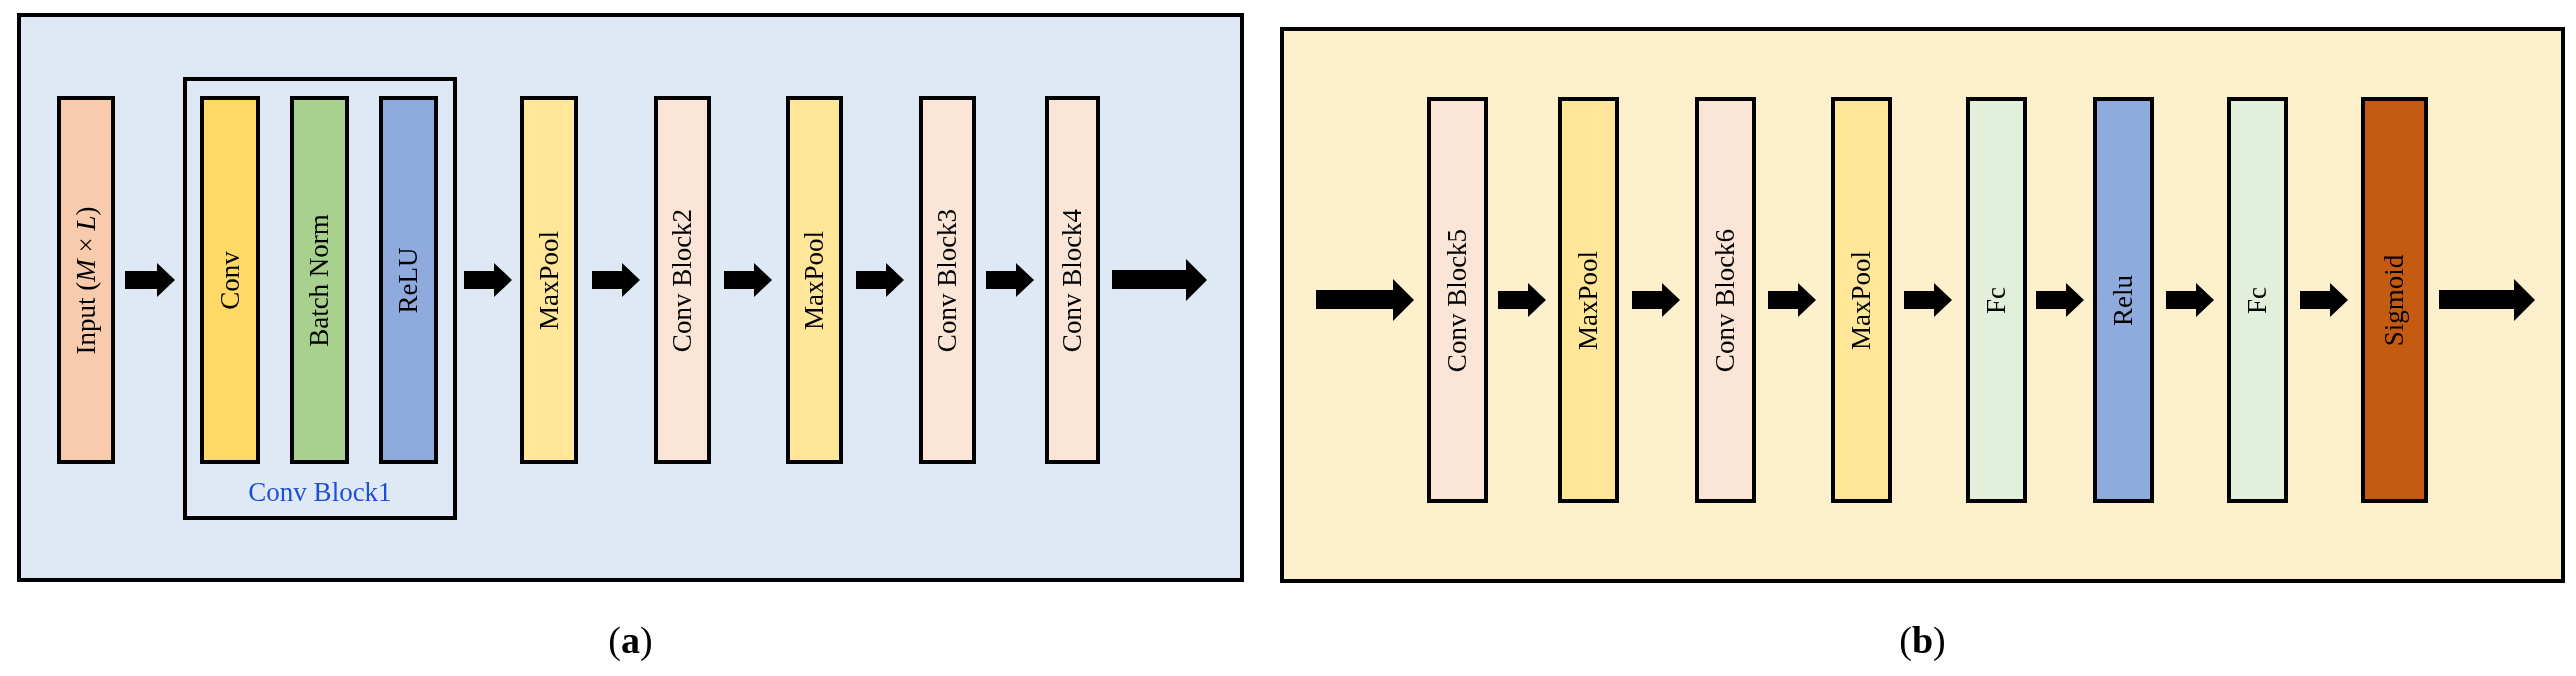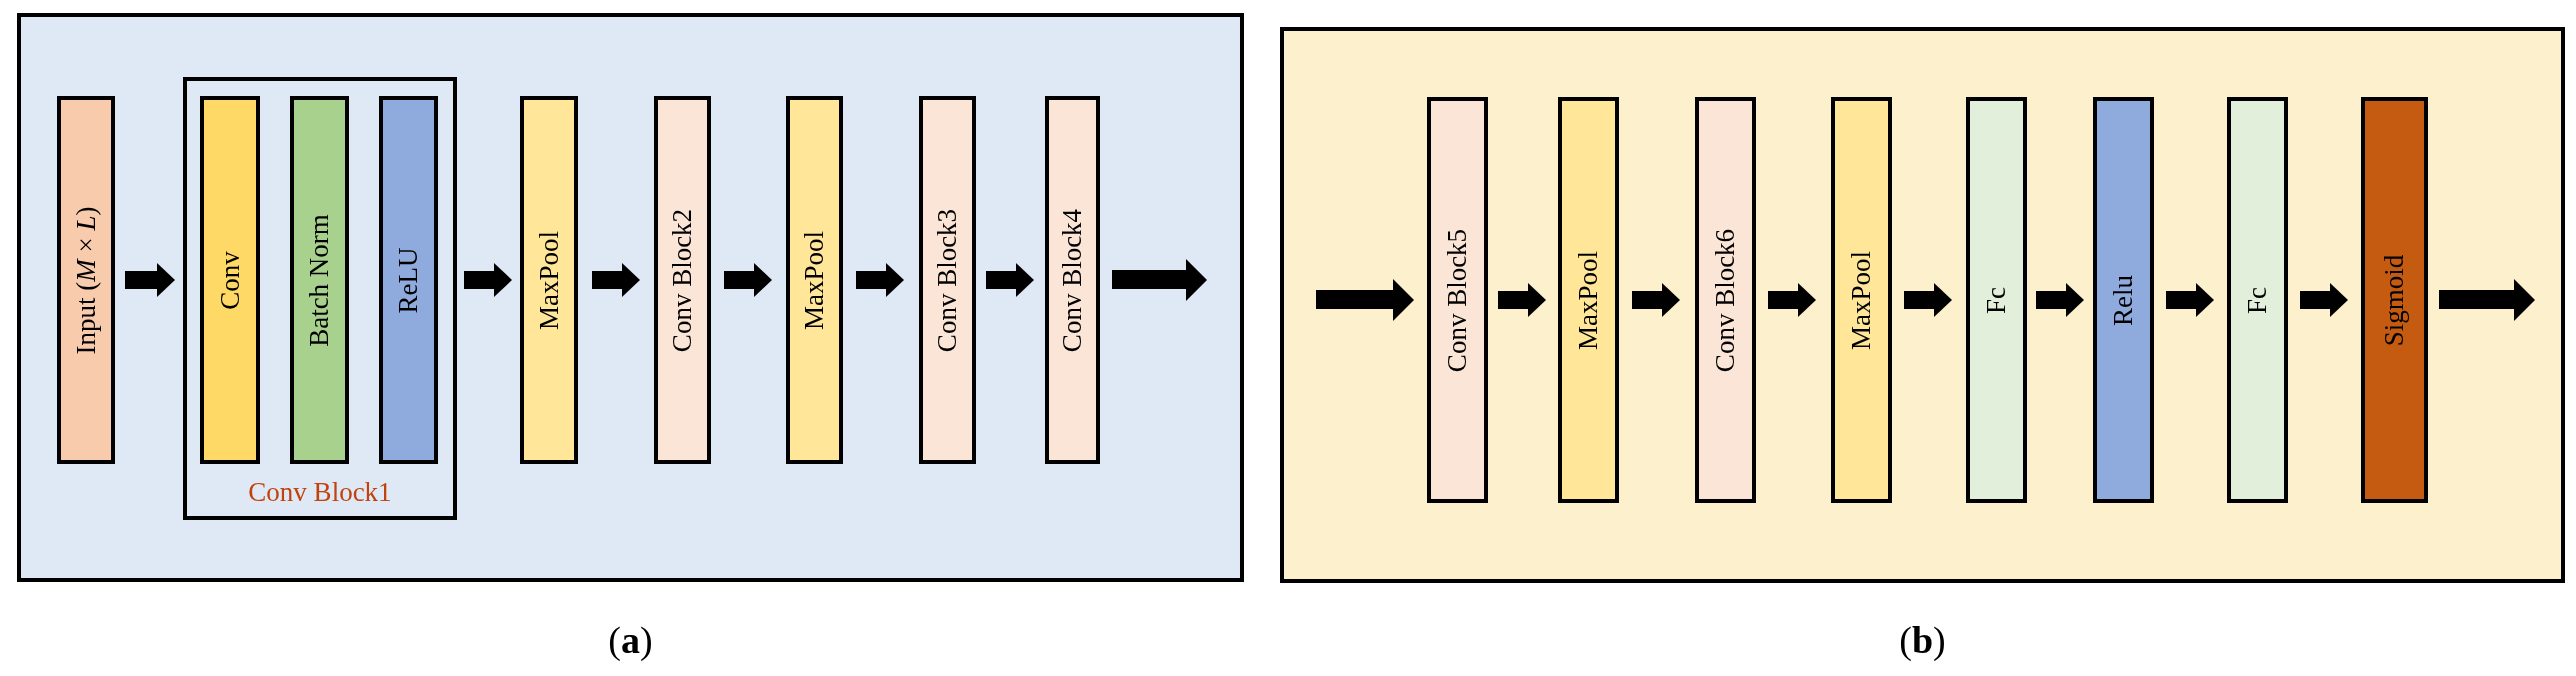--- a/index.html
+++ b/index.html
@@ -19,21 +19,21 @@
     position:absolute;
     box-sizing:border-box;
     border:4.3px solid #000;
     background:transparent;
   }
   .group-box-label{
     position:absolute;
     left:0;right:0;bottom:8.5px;
     text-align:center;
     font-size:27px;
-    color:#c2410c;
+    color:#1d4ed8;
     line-height:1.1;
   }
   .bar{
     position:absolute;
     box-sizing:border-box;
     border:4.3px solid #000;
     display:flex;
     align-items:center;
     justify-content:center;
   }

